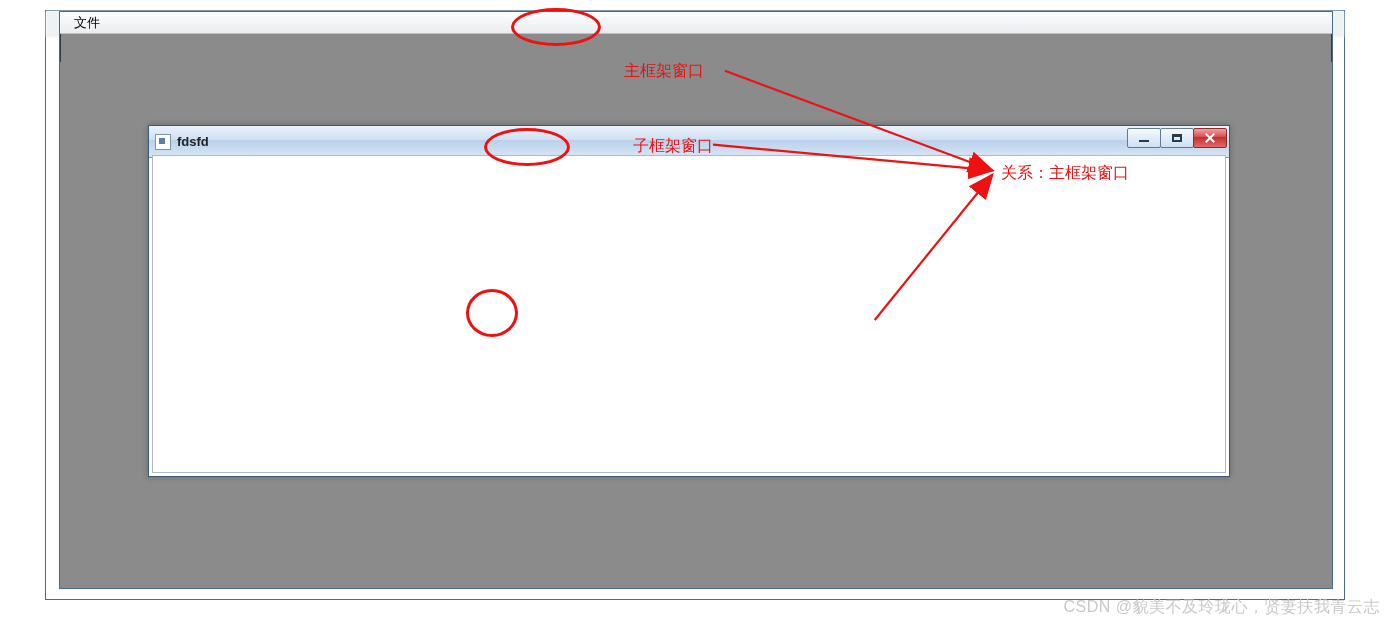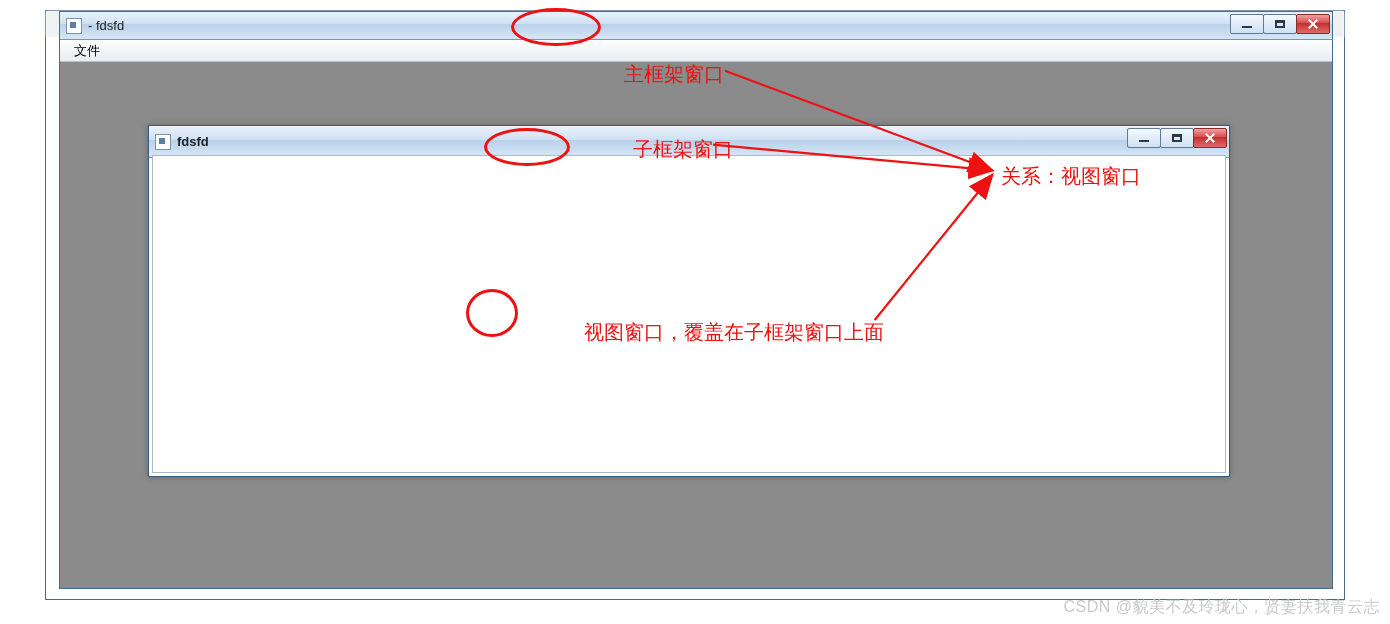--- a/index.html
+++ b/index.html
@@ -137,21 +137,21 @@
   .anno-circle{
     position:absolute;
     border:3px solid #e11;
     border-radius:50%;
     background:transparent;
     pointer-events:none;
   }
   .anno-text{
     position:absolute;
     color:#e11;
-    font-size:20px;
+    font-size:16px;
     white-space:nowrap;
     pointer-events:none;
   }
   svg.anno-lines{
     position:absolute;
     left:0;top:0;width:100%;height:100%;
     pointer-events:none;
   }
 
   
@@ -164,35 +164,20 @@
   }
 </style>
 </head>
 <body>
 
 <div class="stage">
 
   <div class="bg-toolbar-blur">View   Project   Build   Debug   Team   Data   Tools   VMware   Architecture   Test   Analyze</div>
 
   <div class="main-window">
-    <div class="main-titlebar">
-      <div class="app-icon"></div>
-      <span class="title-text"> - fdsfd</span>
-      <div class="win-controls">
-        <div class="win-btn">
-            <div class="min-glyph"></div>
-          </div>
-        <div class="win-btn">
-            <div class="max-glyph"></div>
-          </div>
-        <div class="win-btn close">
-            <div class="close-glyph"></div>
-          </div>
-      </div>
-    </div>
     <div class="menu-bar">
       <div class="menu-item">文件</div>
     </div>
 
     <div class="mdi-area">
 
       <div class="child-window">
         <div class="child-titlebar">
           <div class="app-icon"></div>
           <span class="child-title-text">fdsfd</span>
@@ -212,22 +197,21 @@
       </div>
     </div>
   </div>
 
   <div class="anno-circle" style="left:465px;top:-3px;width:90px;height:38px;"></div>
   <div class="anno-circle" style="left:438px;top:117px;width:86px;height:38px;"></div>
   <div class="anno-circle" style="left:420px;top:278px;width:52px;height:48px;"></div>
 
   <div class="anno-text" style="left:578px;top:50px;">主框架窗口</div>
   <div class="anno-text" style="left:587px;top:125px;">子框架窗口</div>
-  <div class="anno-text" style="left:538px;top:308px;">视图窗口，覆盖在子框架窗口上面</div>
-  <div class="anno-text" style="left:955px;top:152px;">关系：视图窗口</div>
+  <div class="anno-text" style="left:955px;top:152px;">关系：主框架窗口</div>
 
   <svg class="anno-lines" viewBox="0 0 1300 590" preserveAspectRatio="none">
     <defs>
       <marker id="arrowhead" markerWidth="12" markerHeight="10" refX="11" refY="5" orient="auto">
         <path d="M0,0 L12,5 L0,10 Z" fill="#e11"></path>
       </marker>
     </defs>
 
     <line x1="680" y1="60" x2="948" y2="160" stroke="#e11" stroke-width="2.2" marker-end="url(#arrowhead)"></line>
 

